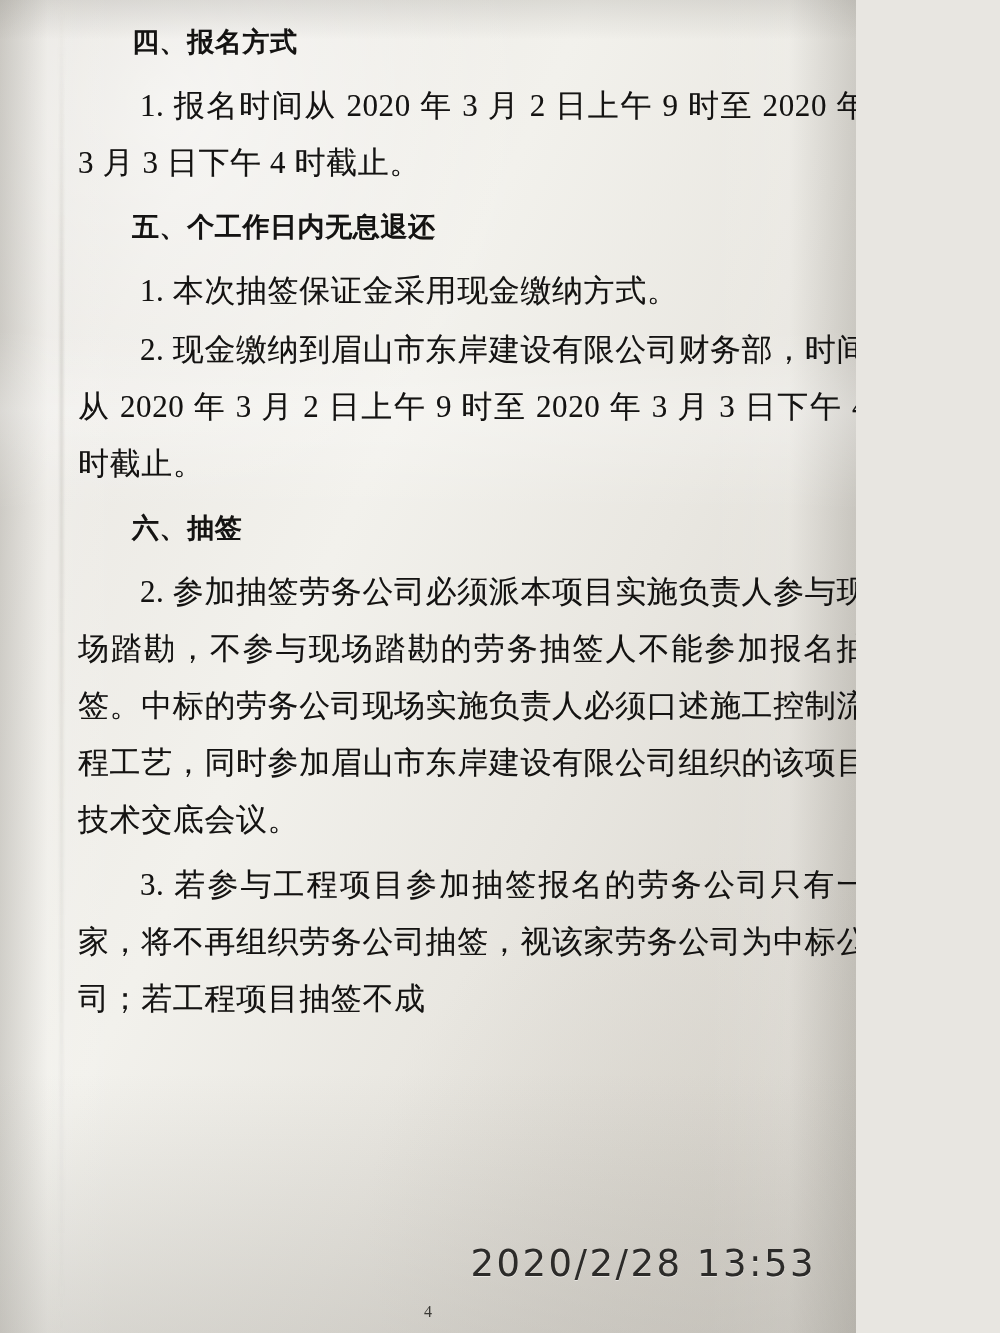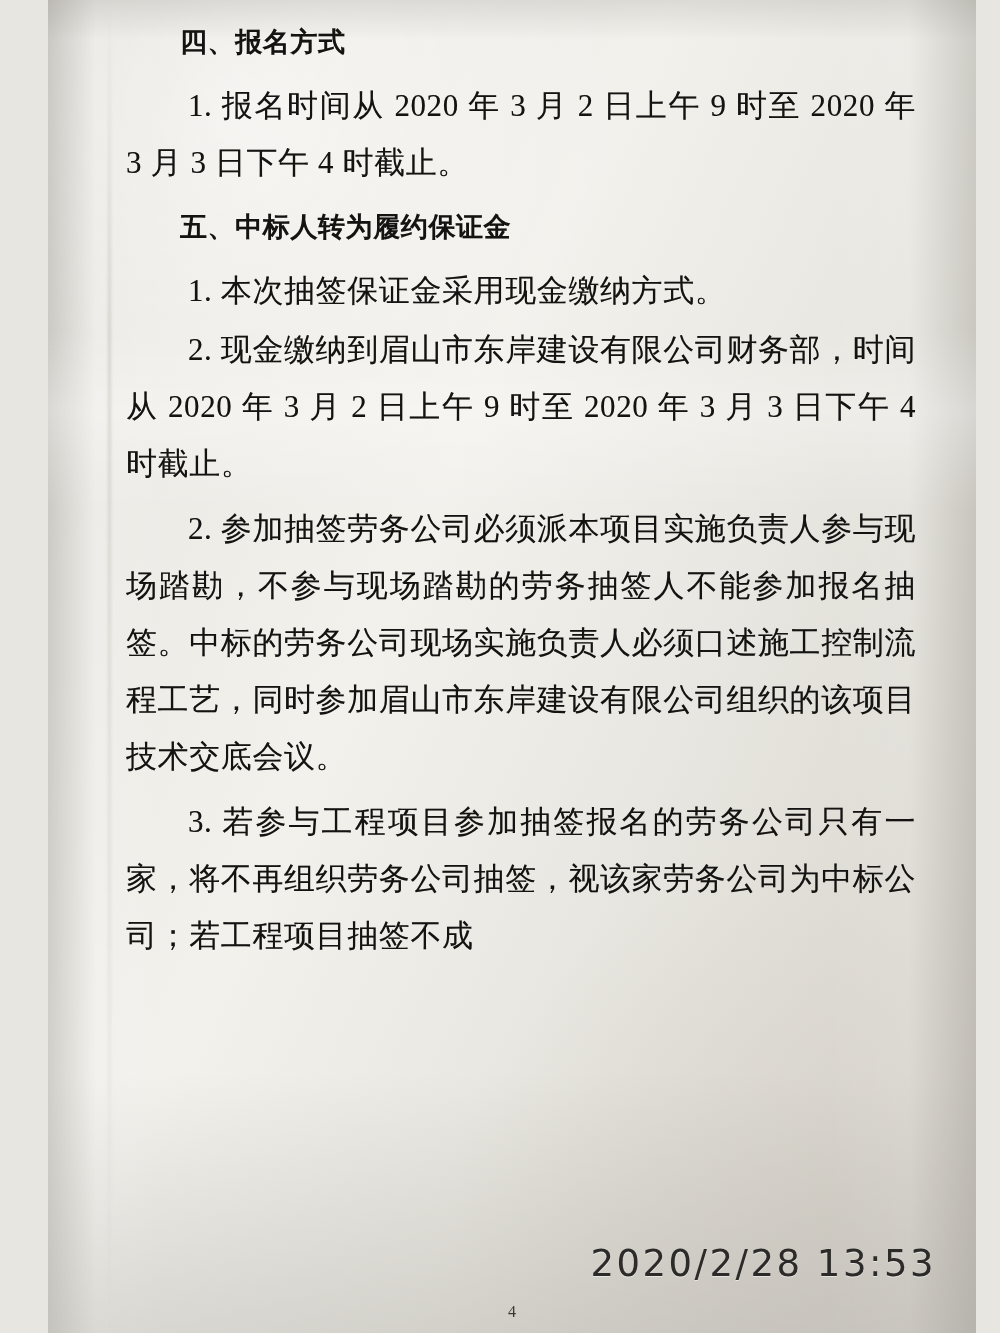--- a/index.html
+++ b/index.html
@@ -2,30 +2,29 @@
 <html lang="zh"><head>
 <meta charset="utf-8">
 <style>
   html, body {
     margin: 0;
     padding: 0;
     background: #e8e6e1;
   }
   #page {
     position: relative;
-    width: 928px;
+    width: 856px;
     height: 1333px;
     overflow: hidden;
     background:
       radial-gradient(ellipse 70% 50% at 20% 8%, rgba(255,255,255,0.55) 0%, rgba(255,255,255,0) 60%),
       radial-gradient(ellipse 60% 40% at 85% 92%, rgba(210,206,198,0.55) 0%, rgba(255,255,255,0) 70%),
       linear-gradient(115deg, #dedbd4 0%, #eceae5 18%, #f2f1ec 40%, #e9e7e1 62%, #dcd9d2 85%, #d3d0c8 100%);
     font-family: "Liberation Serif", "DejaVu Serif", serif;
     color: #1d1c1a;
-    margin-left: 48px;
   }
   
   .crease {
     position: absolute;
     pointer-events: none;
   }
   .crease-a {
     left: 0; top: 0; width: 120px; height: 1333px;
     background: linear-gradient(90deg, rgba(150,147,140,0.35) 0%, rgba(255,255,255,0.12) 40%, rgba(255,255,255,0) 100%);
   }
@@ -116,23 +115,24 @@
   <div class="crease crease-b"></div>
   <div class="crease crease-c"></div>
   <div class="crease crease-d"></div>
   <div class="crease crease-e"></div>
   <div class="shadow-edge-top"></div>
 
   <div class="content">
     <p class="para heading">四、报名方式</p>
     <p class="para indent">1. 报名时间从 2020 年 3 月 2 日上午 9 时至 2020 年 3 月 3 日下午 4 时截止。</p>
 
-    <p class="para heading">五、中标人转为履约保证金</p>
+    <p class="para heading">五、个工作日内无息退还</p>
     <p class="para indent p-tight">1. 本次抽签保证金采用现金缴纳方式。</p>
     <p class="para indent">2. 现金缴纳到眉山市东岸建设有限公司财务部，时间从 2020 年 3 月 2 日上午 9 时至 2020 年 3 月 3 日下午 4 时截止。</p>
 
+    <p class="para heading">六、抽签</p>
     <p class="para indent">2. 参加抽签劳务公司必须派本项目实施负责人参与现场踏勘，不参与现场踏勘的劳务抽签人不能参加报名抽签。中标的劳务公司现场实施负责人必须口述施工控制流程工艺，同时参加眉山市东岸建设有限公司组织的该项目技术交底会议。</p>
     <p class="para indent">3. 若参与工程项目参加抽签报名的劳务公司只有一家，将不再组织劳务公司抽签，视该家劳务公司为中标公司；若工程项目抽签不成</p>
   </div>
 
   <div class="timestamp">2020/2/28  13:53</div>
   <div class="page-number">4</div>
 </div>
 
 </body></html>

